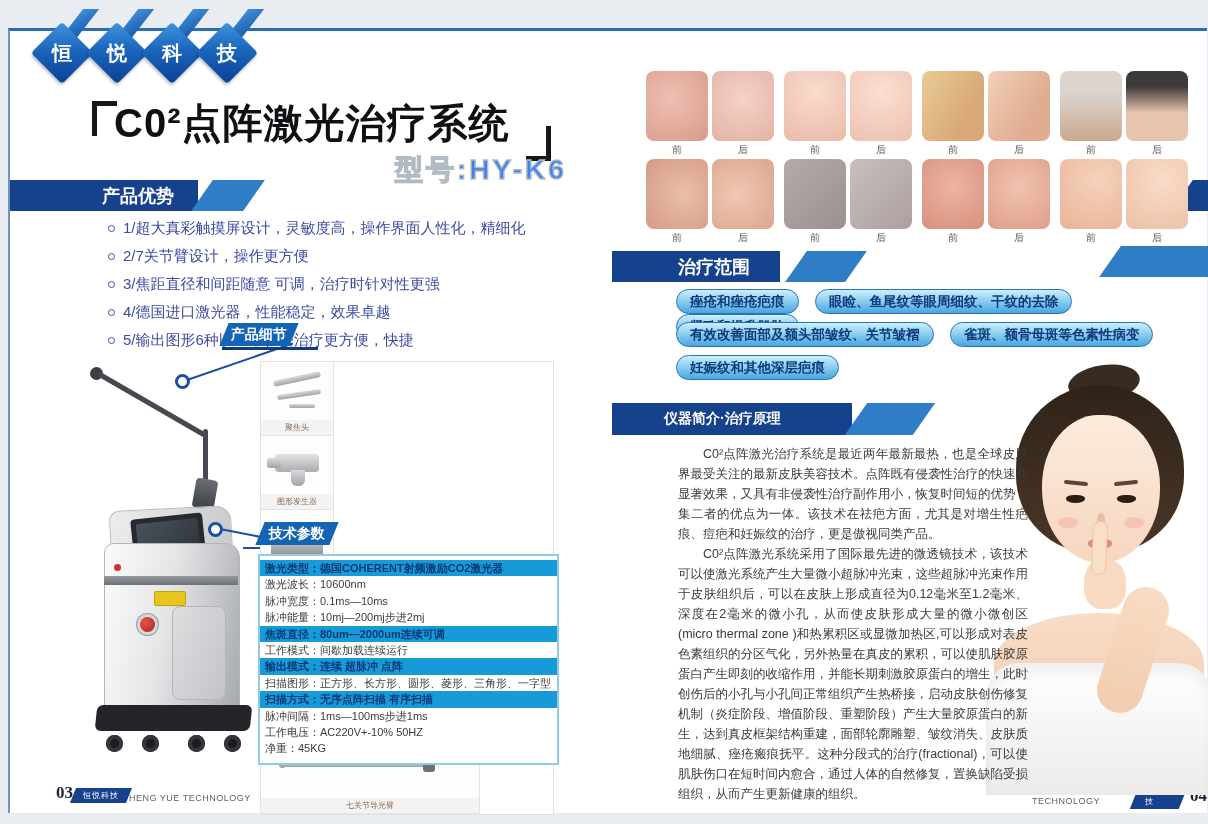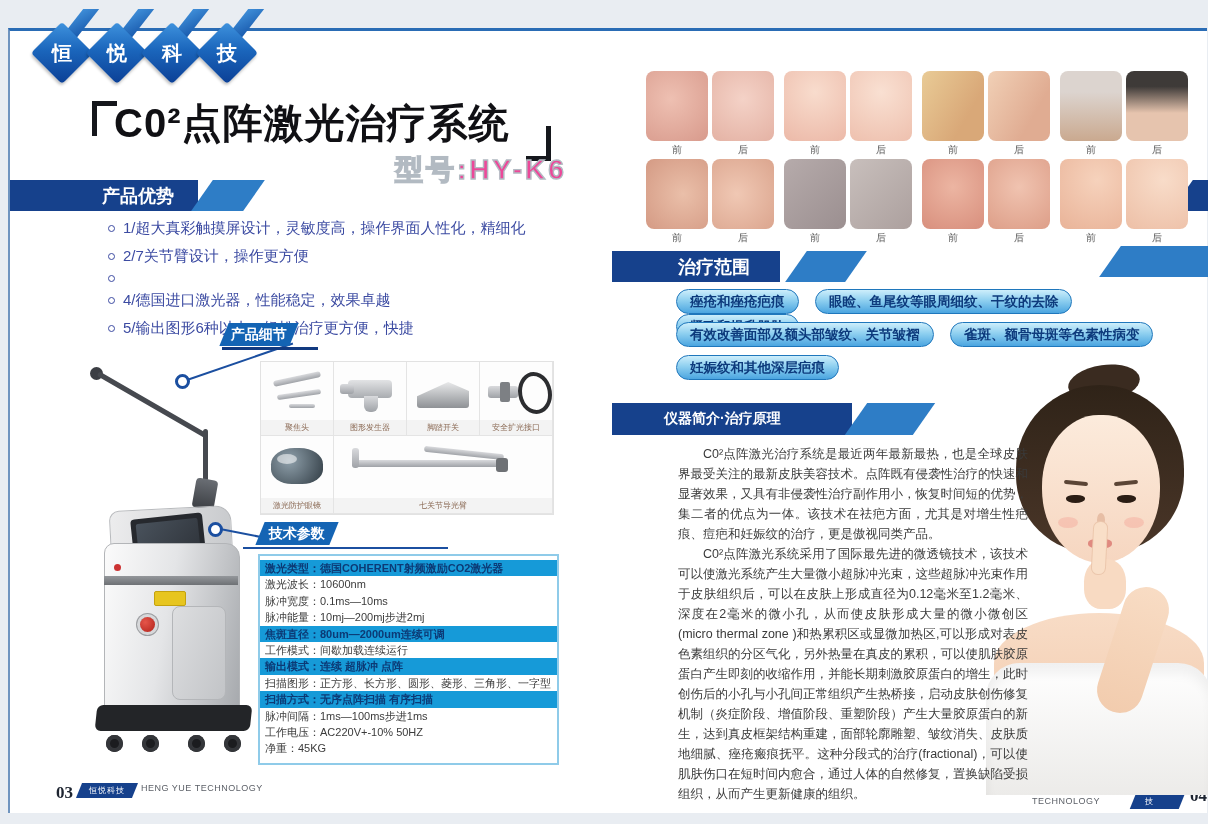--- a/index.html
+++ b/index.html
@@ -9,21 +9,21 @@
   
   .ribbon{position:absolute;top:-8px;}
   .ribbon .tail{position:absolute;left:26px;top:-14px;width:16px;height:44px;background:linear-gradient(135deg,#3f8ed8,#0d4aa0);transform:skewX(-38deg);}
   .ribbon .diamond{position:absolute;left:0;top:8px;width:44px;height:44px;background:linear-gradient(135deg,#3f93de 0%,#1b66bc 45%,#0b3f95 100%);transform:rotate(45deg);border-radius:4px;box-shadow:1px 2px 3px rgba(0,0,0,.25);}
   .ribbon .ch{position:absolute;left:0;top:8px;width:44px;height:44px;display:flex;align-items:center;justify-content:center;color:#fff;font-size:20px;font-weight:bold;}
   .r1{left:30px}.r2{left:85px}.r3{left:140px}.r4{left:195px}
   
   .title{position:absolute;left:104px;top:65px;font-size:40px;font-weight:900;color:#101014;letter-spacing:1px;}
   .bracket-l{position:absolute;left:82px;top:70px;width:20px;height:30px;border-left:5px solid #15171c;border-top:5px solid #15171c;}
   .bracket-r{position:absolute;left:516px;top:95px;width:20px;height:30px;border-right:5px solid #15171c;border-bottom:5px solid #15171c;}
-  .model{position:absolute;left:385px;top:120px;font-size:28px;font-weight:900;letter-spacing:3px;color:#ec4899;
+  .model{position:absolute;left:385px;top:120px;font-size:28px;font-weight:900;letter-spacing:3px;color:#3b82f6;
     -webkit-text-stroke:1.4px #b2bac2;text-shadow:0 0 1px #c4cad1;}
   
   .band{position:absolute;background:#16418c;color:#fff;font-weight:bold;display:flex;align-items:center;}
   .band .lt{position:absolute;top:0;height:100%;background:#2e7dc6;transform:skewX(-35deg);}
   .band-adv{left:0;top:149px;width:188px;height:31px;font-size:18px;padding-left:92px;box-sizing:border-box;}
   .band-adv .lt{left:192px;width:52px;}
   .band-treat{left:602px;top:220px;width:168px;height:31px;font-size:18px;padding-left:66px;box-sizing:border-box;}
   .band-treat .lt{left:184px;width:60px;}
   .band-intro{left:602px;top:372px;width:240px;height:32px;font-size:14px;padding-left:52px;box-sizing:border-box;}
   .band-intro .lt{left:244px;width:68px;}
@@ -61,21 +61,21 @@
   .l2{left:210px;top:497px;width:48px;transform:rotate(11deg);}
   .l3{left:233px;top:516px;width:205px;}
   
   .mini-badge{position:absolute;background:#1464b4;color:#fff;font-weight:bold;font-size:14px;display:flex;align-items:center;justify-content:center;transform:skewX(-22deg);}
   .mini-badge>span{transform:skewX(22deg);}
   .badge-details{left:214px;top:292px;width:70px;height:23px;}
   .badge-specs{left:250px;top:491px;width:74px;height:23px;}
   .badge-underline{position:absolute;left:212px;top:316px;width:96px;height:2.5px;background:#123a80;}
   
   .parts{position:absolute;left:250px;top:330px;width:292px;background:#fff;border:1px solid #e2e2e2;}
-  .parts .row{display:flex;}
+  .parts .row{display:flex;flex-direction:column;}
   .parts .cell{border-right:1px solid #e4e4e4;border-bottom:1px solid #e4e4e4;box-sizing:border-box;}
   .parts .img{position:relative;width:100%;height:58px;background:#fdfdfd;overflow:hidden;}
   .parts .lbl{height:15px;background:#f3f3f3;color:#8b6a55;font-size:8px;display:flex;align-items:center;justify-content:center;}
   .w73{width:73px}.w219{width:219px}
   .img .bar{position:absolute;background:linear-gradient(#d9dadd,#9fa2a7);border-radius:3px;}
   .art-rod .b1{left:12px;top:14px;width:48px;height:6px;transform:rotate(-12deg);}
   .art-rod .b2{left:16px;top:30px;width:44px;height:5px;transform:rotate(-8deg);}
   .art-rod .b3{left:28px;top:42px;width:26px;height:4px;}
   .art-gen .b1{left:14px;top:18px;width:44px;height:18px;border-radius:4px;background:linear-gradient(#e2e3e5,#a9acb0);}
   .art-gen .b2{left:6px;top:22px;width:14px;height:10px;}
@@ -139,21 +139,21 @@
   .w-blushr{position:absolute;left:144px;top:154px;width:20px;height:11px;background:rgba(243,152,140,.35);border-radius:50%;}
   .w-nose{position:absolute;left:117px;top:150px;width:8px;height:14px;background:rgba(214,160,130,.5);border-radius:50%;}
   .w-lips{position:absolute;left:108px;top:176px;width:24px;height:10px;background:#e08a80;border-radius:40% 40% 55% 55%;}
   .w-shoulders{position:absolute;left:14px;top:250px;width:210px;height:100px;background:linear-gradient(#f8dcc6,#f3cfb4);border-radius:50% 50% 0 0;}
   .w-towel{position:absolute;left:6px;top:300px;width:226px;height:132px;background:linear-gradient(#ffffff,#ecebe9);border-radius:34px 34px 0 0;box-shadow:inset 0 10px 12px rgba(0,0,0,.06);}
   .w-arm{position:absolute;left:130px;top:222px;width:46px;height:130px;background:linear-gradient(#f8dcc4,#f2ccae);border-radius:24px;transform:rotate(18deg);}
   .w-hand{position:absolute;left:104px;top:196px;width:42px;height:50px;background:#f8dac2;border-radius:45% 45% 40% 40%;}
   .w-finger{position:absolute;left:112px;top:158px;width:13px;height:52px;background:#f9dfc8;border:1px solid rgba(220,170,140,.45);border-radius:7px;transform:rotate(3deg);}
   
   .footer{position:absolute;left:0;top:752px;width:1197px;height:30px;font-size:9px;color:#5d6168;}
-  .f-left{position:absolute;left:46px;top:0;display:flex;align-items:flex-start;gap:6px;}
+  .f-left{position:absolute;left:46px;top:0;display:flex;align-items:flex-end;}
   .f-right{position:absolute;left:1022px;top:0;display:flex;align-items:center;gap:6px;}
   .f-num{font-family:"Liberation Serif","DejaVu Serif",serif;font-size:17px;font-weight:bold;color:#1d2430;}
   .fbadge{background:#16418c;color:#fff;font-size:8px;padding:2px 10px;transform:skewX(-22deg);}
   .fbadge>span{display:inline-block;transform:skewX(22deg);letter-spacing:1px;}
   .f-en{letter-spacing:.5px;}
 </style>
 </head>
 <body>
 
 <div class="page">
@@ -195,20 +195,21 @@
       <li>
           <span class="dot"></span>
           <span>1/超大真彩触摸屏设计，灵敏度高，操作界面人性化，精细化</span>
         </li>
       <li>
           <span class="dot"></span>
           <span>2/7关节臂设计，操作更方便</span>
         </li>
       <li>
           <span class="dot"></span>
+          <span>3/焦距直径和间距随意 可调，治疗时针对性更强</span>
         </li>
       <li>
           <span class="dot"></span>
           <span>4/德国进口激光器，性能稳定，效果卓越</span>
         </li>
       <li>
           <span class="dot"></span>
           <span>5/输出图形6种以上，轻松治疗更方便，快捷</span>
         </li>
     </ul>

